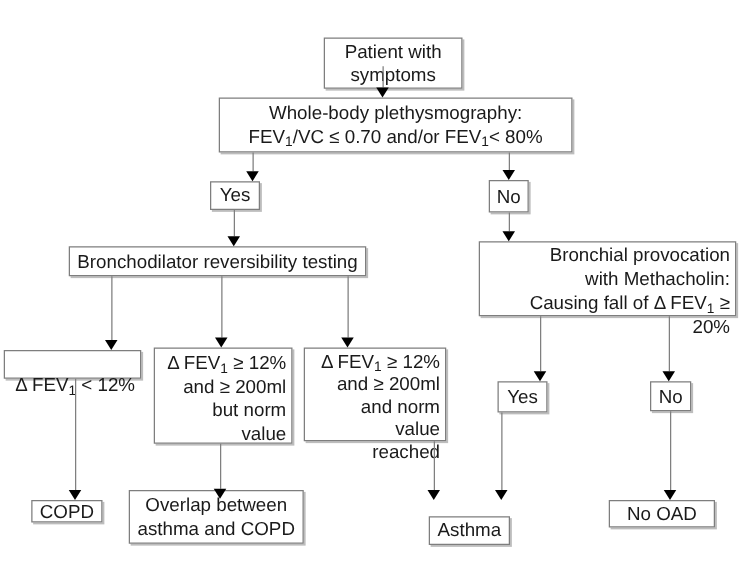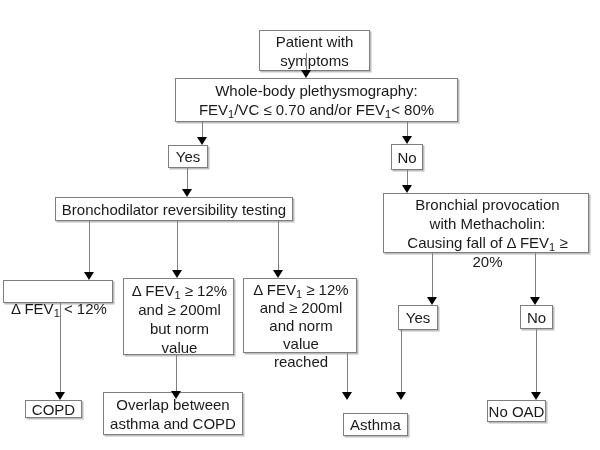--- a/index.html
+++ b/index.html
@@ -6,21 +6,21 @@
   .canvas{
     position:relative;width:600px;height:450px;background:#ffffff;overflow:hidden;
     font-family:"Liberation Sans",sans-serif;font-size:15px;color:#1a1a1a;
   }
   .box{
     position:absolute;box-sizing:border-box;background:#ffffff;
     border:1px solid #7e7e7e;box-shadow:1.5px 1.5px 0 #bdbdbd;
     line-height:19px;
   }
   .center{display:flex;align-items:center;justify-content:center;text-align:center;}
-  .leftpad{padding:1px 4px 0 6px;text-align:center;}
+  .leftpad{padding:1px 4px 0 6px;text-align:right;}
   sub{font-size:11px;line-height:0;vertical-align:-3px;}
   .vline{position:absolute;width:1px;background:#7f7f7f;}
   .varrow{
     position:absolute;width:0;height:0;
     border-left:5px solid transparent;border-right:5px solid transparent;
     border-top:8px solid #000000;
   }
 </style>
 </head>
 <body>
@@ -92,21 +92,21 @@
     <div>
       <div>Overlap between</div>
       <div>asthma and COPD</div>
     </div>
   </div>
 
   <div class="box center" style="left:343px;top:400px;width:65px;height:23px;margin-top:13px;">
     <span>Asthma</span>
   </div>
 
-  <div class="box center" style="left:487px;top:400px;width:59px;height:22px;">
+  <div class="box center" style="left:487px;top:400px;width:85px;height:22px;">
     <span>No OAD</span>
   </div>
 
   <div class="vline" style="left:306px;top:53px;height:17px;"></div>
   <div class="varrow" style="left:301px;top:70px;"></div>
 
   <div class="vline" style="left:202px;top:122px;height:15px;"></div>
   <div class="varrow" style="left:197px;top:137px;"></div>
 
   <div class="vline" style="left:407px;top:122px;height:14px;"></div>

